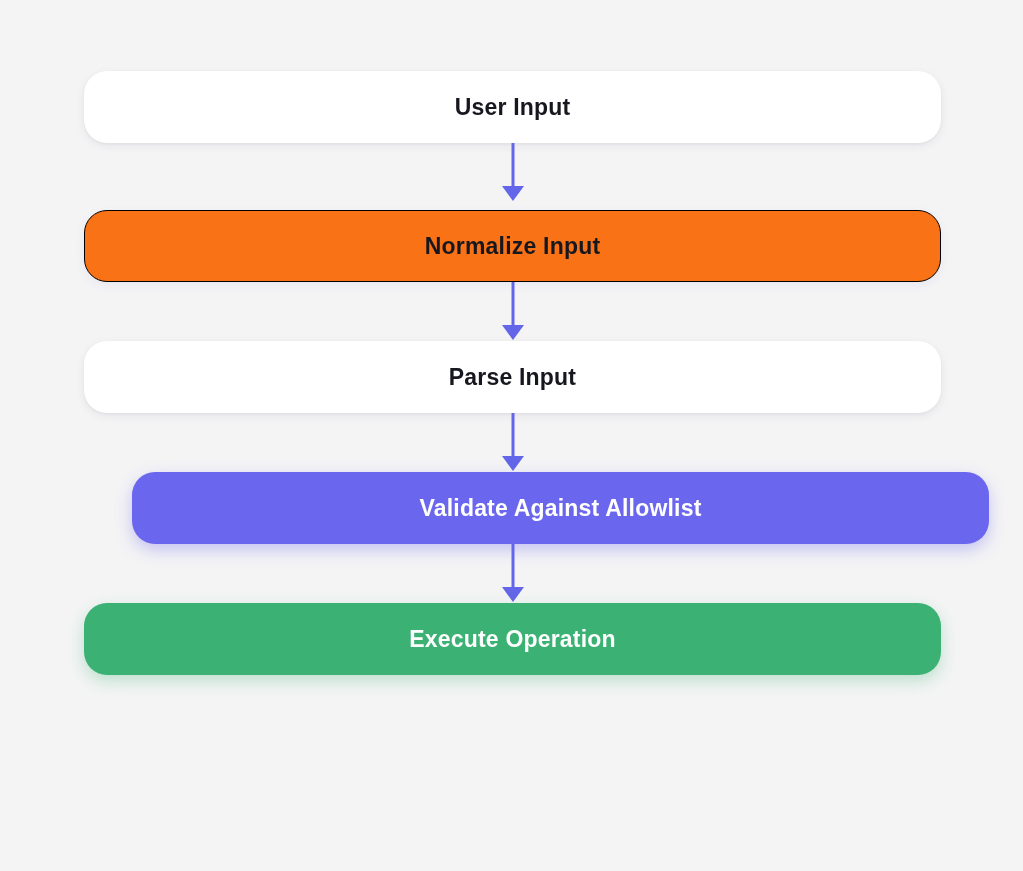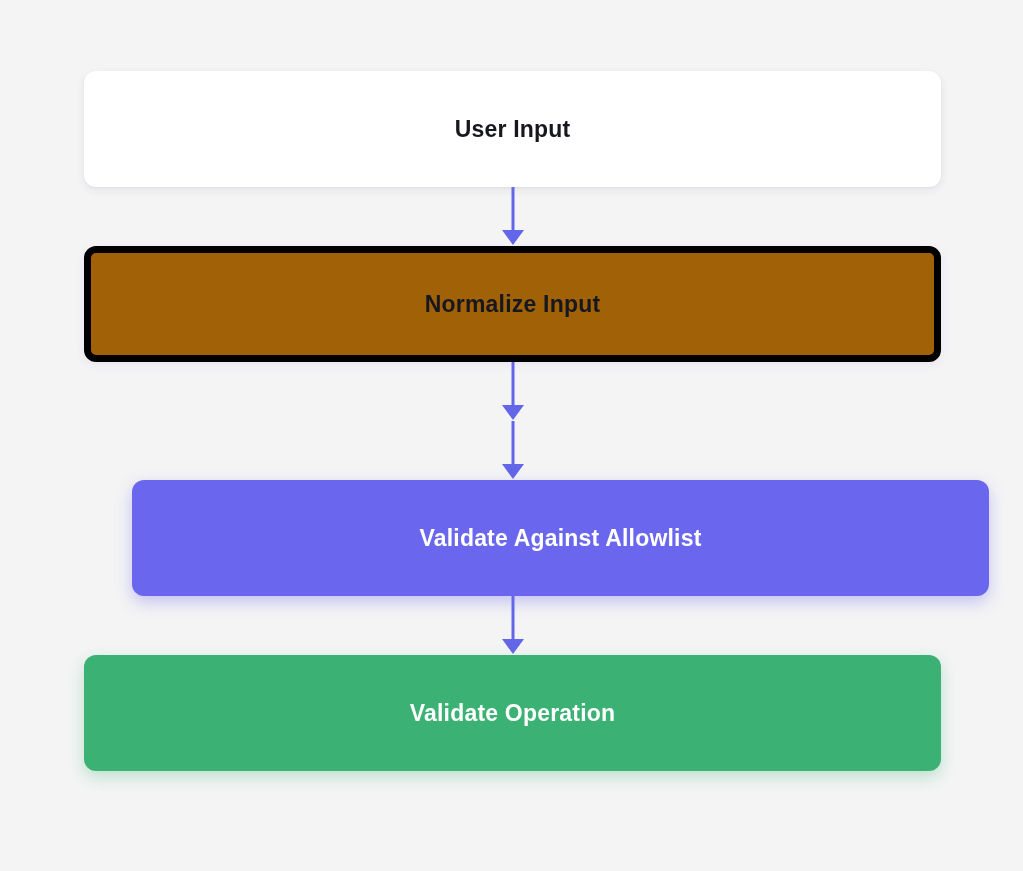--- a/index.html
+++ b/index.html
@@ -13,37 +13,38 @@
   .flowchart {
     position: absolute;
     left: 84px;
     top: 71px;
     width: 857px;
     display: flex;
     flex-direction: column;
     align-items: stretch;
   }
   .node {
-    height: 116px;
+    height: 72px;
     width: 100%;
-    border-radius: 12px;
+    border-radius: 23px;
     display: flex;
     align-items: center;
     justify-content: center;
     font-size: 23px;
     font-weight: 700;
     letter-spacing: 0.2px;
     color: #17171f;
     background: #ffffff;
     box-shadow: 0 3px 10px rgba(40, 40, 70, 0.07), 0 1px 3px rgba(40, 40, 70, 0.05);
   }
   .node--lavender {
-    background: #a16207;
-    border: 7px solid #000000;
+    background: #f97316;
+    border: 1px solid #000000;
     box-shadow: 0 3px 10px rgba(90, 85, 200, 0.08);
+    margin-top: 8px;
   }
   .node--purple {
     background: #6a67ee;
     color: #ffffff;
     box-shadow: 0 6px 16px rgba(106, 103, 238, 0.35);
     margin-left: 48px;
   }
   .node--green {
     background: #3bb273;
     color: #ffffff;
@@ -77,36 +78,39 @@
     <span>Normalize Input</span>
   </div>
 
   <div class="edge">
     <svg width="24" height="58" viewBox="0 0 24 58">
       <line x1="12" y1="0" x2="12" y2="45" stroke-width="3" stroke="#6366e8"></line>
       <polygon points="1,43 23,43 12,58" fill="#6366e8"></polygon>
     </svg>
   </div>
 
+  <div class="node">
+    <span>Parse Input</span>
+  </div>
 
   <div class="edge">
     <svg width="24" height="58" viewBox="0 0 24 58">
       <line x1="12" y1="0" x2="12" y2="45" stroke-width="3" stroke="#6366e8"></line>
       <polygon points="1,43 23,43 12,58" fill="#6366e8"></polygon>
     </svg>
   </div>
 
   <div class="node node--purple">
     <span>Validate Against Allowlist</span>
   </div>
 
   <div class="edge">
     <svg width="24" height="58" viewBox="0 0 24 58">
       <line x1="12" y1="0" x2="12" y2="45" stroke-width="3" stroke="#6366e8"></line>
       <polygon points="1,43 23,43 12,58" fill="#6366e8"></polygon>
     </svg>
   </div>
 
   <div class="node node--green">
-    <span>Validate Operation</span>
+    <span>Execute Operation</span>
   </div>
 
 </div>
 
 </body></html>

